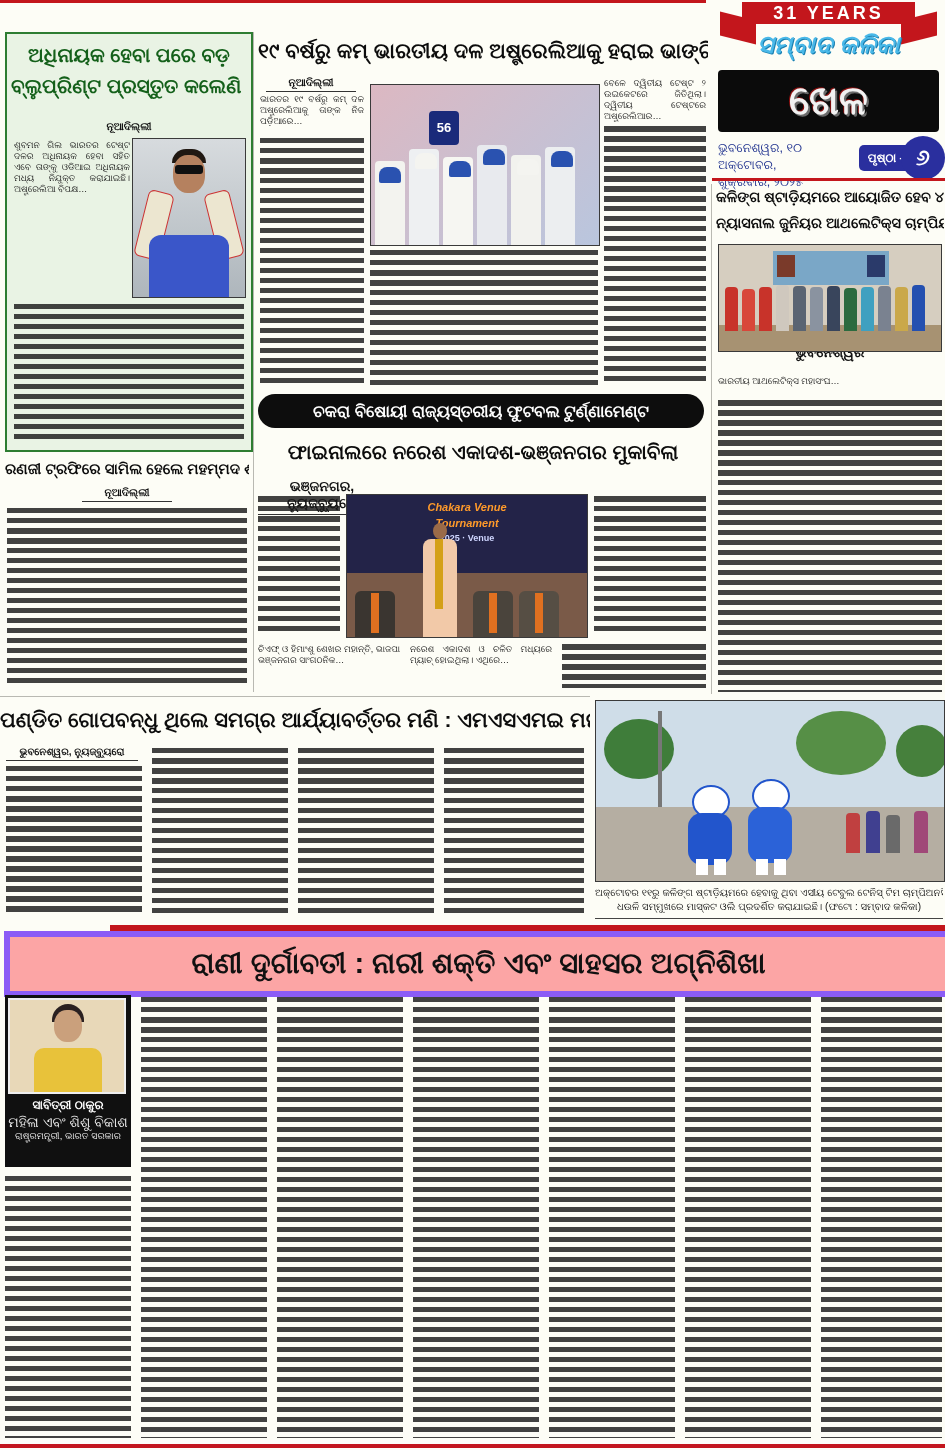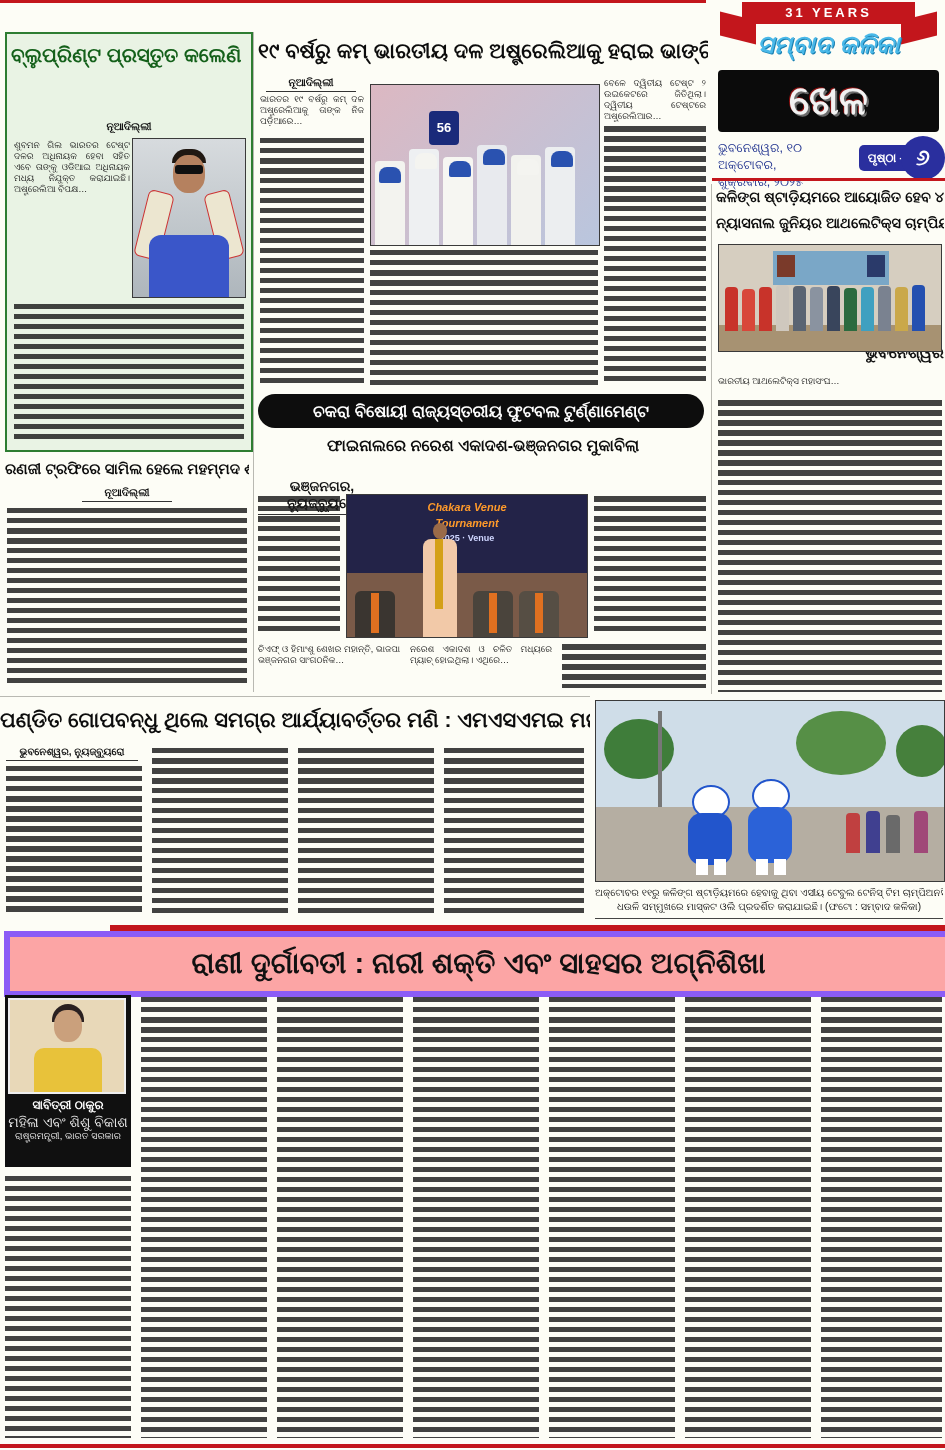--- a/index.html
+++ b/index.html
@@ -29,38 +29,39 @@
 </head>
 <body>
 
 <div id="page">
 
   <div class="abs red" style="left:0;top:26;width:706px;height:3px;"></div>
 
   <div class="abs" style="left:712px;top:0;width:233px;height:181px;">
     <div class="abs red" style="left:8px;top:16px;width:36px;height:24px;transform:skewY(14deg);"></div>
     <div class="abs red" style="right:8px;top:16px;width:36px;height:24px;transform:skewY(-14deg);"></div>
-    <div class="abs red center" style="left:30px;top:2px;width:173px;height:22px;color:#fff;font-weight:bold;font-size:13px;line-height:22px;letter-spacing:3px;">31 YEARS</div>
+    <div class="abs red center" style="left:30px;top:2px;width:173px;height:22px;color:#fff;font-weight:bold;font-size:18px;line-height:22px;letter-spacing:3px;">31 YEARS</div>
     <div class="abs nowrap" style="left:0;top:30px;width:233px;height:36px;color:#49b8e8;font-size:25px;font-weight:bold;font-style:italic;text-shadow:1px 1px 0 #1a7fb0;">ସମ୍ବାଦ କଳିକା</div>
     <div class="abs" style="left:6px;top:70px;width:221px;height:62px;background:#0b0b0b;border-radius:4px;">
       <div class="nowrap" style="width:100%;height:62px;line-height:60px;color:#f2f2f2;font-size:40px;font-weight:bold;text-shadow:2px 2px 0 #6a6a6a,-1px -1px 0 #8a0f0f;">ଖେଳ</div>
     </div>
     <div class="abs" style="left:6px;top:140px;width:135px;color:#21338f;font-weight:normal;font-size:12.5px;line-height:17px;">
       <div>ଭୁବନେଶ୍ୱର, ୧୦ ଅକ୍ଟୋବର,</div>
       <div>ଶୁକ୍ରବାର, ୨୦୨୫</div>
     </div>
     <div class="abs" style="left:147px;top:136px;width:86px;height:44px;">
       <div class="abs badge" style="left:0;top:9px;width:56px;height:26px;border-radius:5px;font-size:12px;line-height:26px;text-align:center;">ପୃଷ୍ଠା –</div>
       <div class="abs badge" style="right:0;top:0;width:44px;height:44px;border-radius:50%;font-size:22px;line-height:44px;text-align:center;">୬</div>
     </div>
     <div class="abs red" style="left:0;top:178px;width:233px;height:3px;"></div>
   </div>
 
   <div class="abs greenbox" style="left:5px;top:32px;width:244px;height:416px;">
     <div class="abs gb-hl" style="left:4px;top:6px;width:236px;height:76px;">
+      <div class="nowrap">ଅଧିନାୟକ ହେବା ପରେ ବଡ଼</div>
       <div class="nowrap">ବ୍ଲୁପ୍ରିଣ୍ଟ ପ୍ରସ୍ତୁତ କଲେଣି ଶୁବମନ</div>
     </div>
     <div class="abs dateline" style="left:0;top:86px;width:244px;">ନୂଆଦିଲ୍ଲୀ</div>
     <div class="abs photo" style="right:5px;top:104px;width:112px;height:158px;background:linear-gradient(#d7dbde,#aeb6bc);">
       <div class="abs" style="left:39px;top:10px;width:34px;height:14px;background:#201812;border-radius:16px 16px 0 0;"></div>
       <div class="abs" style="left:40px;top:16px;width:32px;height:38px;background:#b5815f;border-radius:45%;"></div>
       <div class="abs" style="left:42px;top:26px;width:28px;height:9px;background:#101010;border-radius:3px;"></div>
       <div class="abs" style="left:8px;top:52px;width:24px;height:66px;background:#ece6d0;border:1px solid #c33;transform:rotate(14deg);border-radius:6px;"></div>
       <div class="abs" style="right:8px;top:52px;width:24px;height:66px;background:#ece6d0;border:1px solid #c33;transform:rotate(-14deg);border-radius:6px;"></div>
       <div class="abs" style="left:16px;bottom:0;width:80px;height:62px;background:#3a56c9;border-radius:12px 12px 0 0;"></div>
@@ -98,21 +99,21 @@
     </div>
     <div class="abs excerpt" style="left:2px;top:62px;width:104px;height:40px;">ଭାରତର ୧୯ ବର୍ଷରୁ କମ୍ ଦଳ ଅଷ୍ଟ୍ରେଲିଆକୁ ତାଙ୍କ ନିଜ ପଡ଼ିଆରେ…</div>
     <div class="abs fill" style="left:2px;top:106px;width:104px;height:248px;"></div>
     <div class="abs excerpt" style="left:346px;top:46px;width:102px;height:44px;">ବେଳେ ଦ୍ୱିତୀୟ ଟେଷ୍ଟ ୨ ଉଇକେଟରେ ଜିତିଥିଲା। ଦ୍ୱିତୀୟ ଟେଷ୍ଟରେ ଅଷ୍ଟ୍ରେଲିଆର…</div>
     <div class="abs fill" style="left:346px;top:94px;width:102px;height:260px;"></div>
     <div class="abs fill" style="left:112px;top:218px;width:228px;height:136px;"></div>
   </div>
 
   <div class="abs" style="left:258px;top:392px;width:450px;height:300px;">
     <div class="pill" style="margin:2px 4px 0 0;">ଚକରା ବିଷୋୟୀ ରାଜ୍ୟସ୍ତରୀୟ ଫୁଟବଲ ଟୁର୍ଣ୍ଣାମେଣ୍ଟ</div>
-    <div class="hl nowrap" style="font-size:16px;line-height:36px;margin-top:0;">ଫାଇନାଲରେ ନରେଶ ଏକାଦଶ-ଭଞ୍ଜନଗର ମୁକାବିଲା</div>
+    <div class="hl nowrap" style="font-size:20px;line-height:36px;margin-top:6px;">ଫାଇନାଲରେ ନରେଶ ଏକାଦଶ-ଭଞ୍ଜନଗର ମୁକାବିଲା</div>
     <div class="dateline dl-u abs" style="left:0;top:86px;width:128px;font-size:14px;">ଭଞ୍ଜନଗର, ନ୍ୟୁଜ୍‌ବ୍ୟୁରୋ</div>
     <div class="abs fill" style="left:0;top:104px;width:82px;height:140px;"></div>
     <div class="abs photo" style="left:88px;top:102px;width:240px;height:142px;background:#7a5a48;">
       <div class="abs" style="left:0;top:0;width:240px;height:78px;background:#232348;"></div>
       <div class="abs" style="left:0;top:6px;width:240px;text-align:center;color:#ff9a2a;font-weight:bold;font-size:11px;font-style:italic;">Chakara Venue</div>
       <div class="abs" style="left:0;top:22px;width:240px;text-align:center;color:#ff9a2a;font-weight:bold;font-size:11px;font-style:italic;">Tournament</div>
       <div class="abs" style="left:0;top:38px;width:240px;text-align:center;color:#cfd6ff;font-weight:bold;font-size:9px;">2025 · Venue</div>
       <div class="abs" style="left:86px;top:28px;width:14px;height:16px;background:#9a6a48;border-radius:50%;"></div>
       <div class="abs" style="left:76px;top:44px;width:34px;height:98px;background:#f2c9a8;border-radius:8px 8px 0 0;"></div>
       <div class="abs" style="left:88px;top:44px;width:8px;height:70px;background:#d4a017;"></div>
@@ -143,21 +144,21 @@
       <div class="figure" style="left:57px;bottom:20px;width:13px;height:46px;background:#cfc8be;"></div>
       <div class="figure" style="left:74px;bottom:20px;width:13px;height:45px;background:#5a6472;"></div>
       <div class="figure" style="left:91px;bottom:20px;width:13px;height:44px;background:#8a93a0;"></div>
       <div class="figure" style="left:108px;bottom:20px;width:13px;height:45px;background:#39455c;"></div>
       <div class="figure" style="left:125px;bottom:20px;width:13px;height:43px;background:#2c6b3f;"></div>
       <div class="figure" style="left:142px;bottom:20px;width:13px;height:44px;background:#3fa0c0;"></div>
       <div class="figure" style="left:159px;bottom:20px;width:13px;height:45px;background:#7a8290;"></div>
       <div class="figure" style="left:176px;bottom:20px;width:13px;height:44px;background:#caa84a;"></div>
       <div class="figure" style="left:193px;bottom:20px;width:13px;height:46px;background:#2450b0;"></div>
     </div>
-    <div class="dateline" style="margin-top:108px;font-size:16px;text-align:right;">ଭୁବନେଶ୍ୱର</div>
+    <div class="dateline" style="margin-top:108px;font-size:14px;">ଭୁବନେଶ୍ୱର</div>
     <div class="abs excerpt" style="left:2px;top:192px;width:224px;height:22px;">ଭାରତୀୟ ଆଥଲେଟିକ୍ସ ମହାସଂଘ…</div>
     <div class="abs fill" style="left:2px;top:216px;width:224px;height:292px;"></div>
   </div>
 
   <div class="abs hsep" style="left:0;top:696px;width:590px;"></div>
 
   <div class="abs" style="left:0;top:700px;width:590px;height:222px;">
     <div class="hl nowrap" style="font-size:21px;line-height:40px;">ପଣ୍ଡିତ ଗୋପବନ୍ଧୁ ଥିଲେ ସମଗ୍ର ଆର୍ଯ୍ୟାବର୍ତ୍ତର ମଣି : ଏମଏସଏମଇ ମନ୍ତ୍ରୀ</div>
     <div class="dateline dl-u abs" style="left:6px;top:46px;width:132px;font-size:10px;">ଭୁବନେଶ୍ୱର, ନ୍ୟୁଜ୍‌ବ୍ୟୁରୋ</div>
     <div class="abs fill" style="left:6px;top:66px;width:136px;height:150px;"></div>

